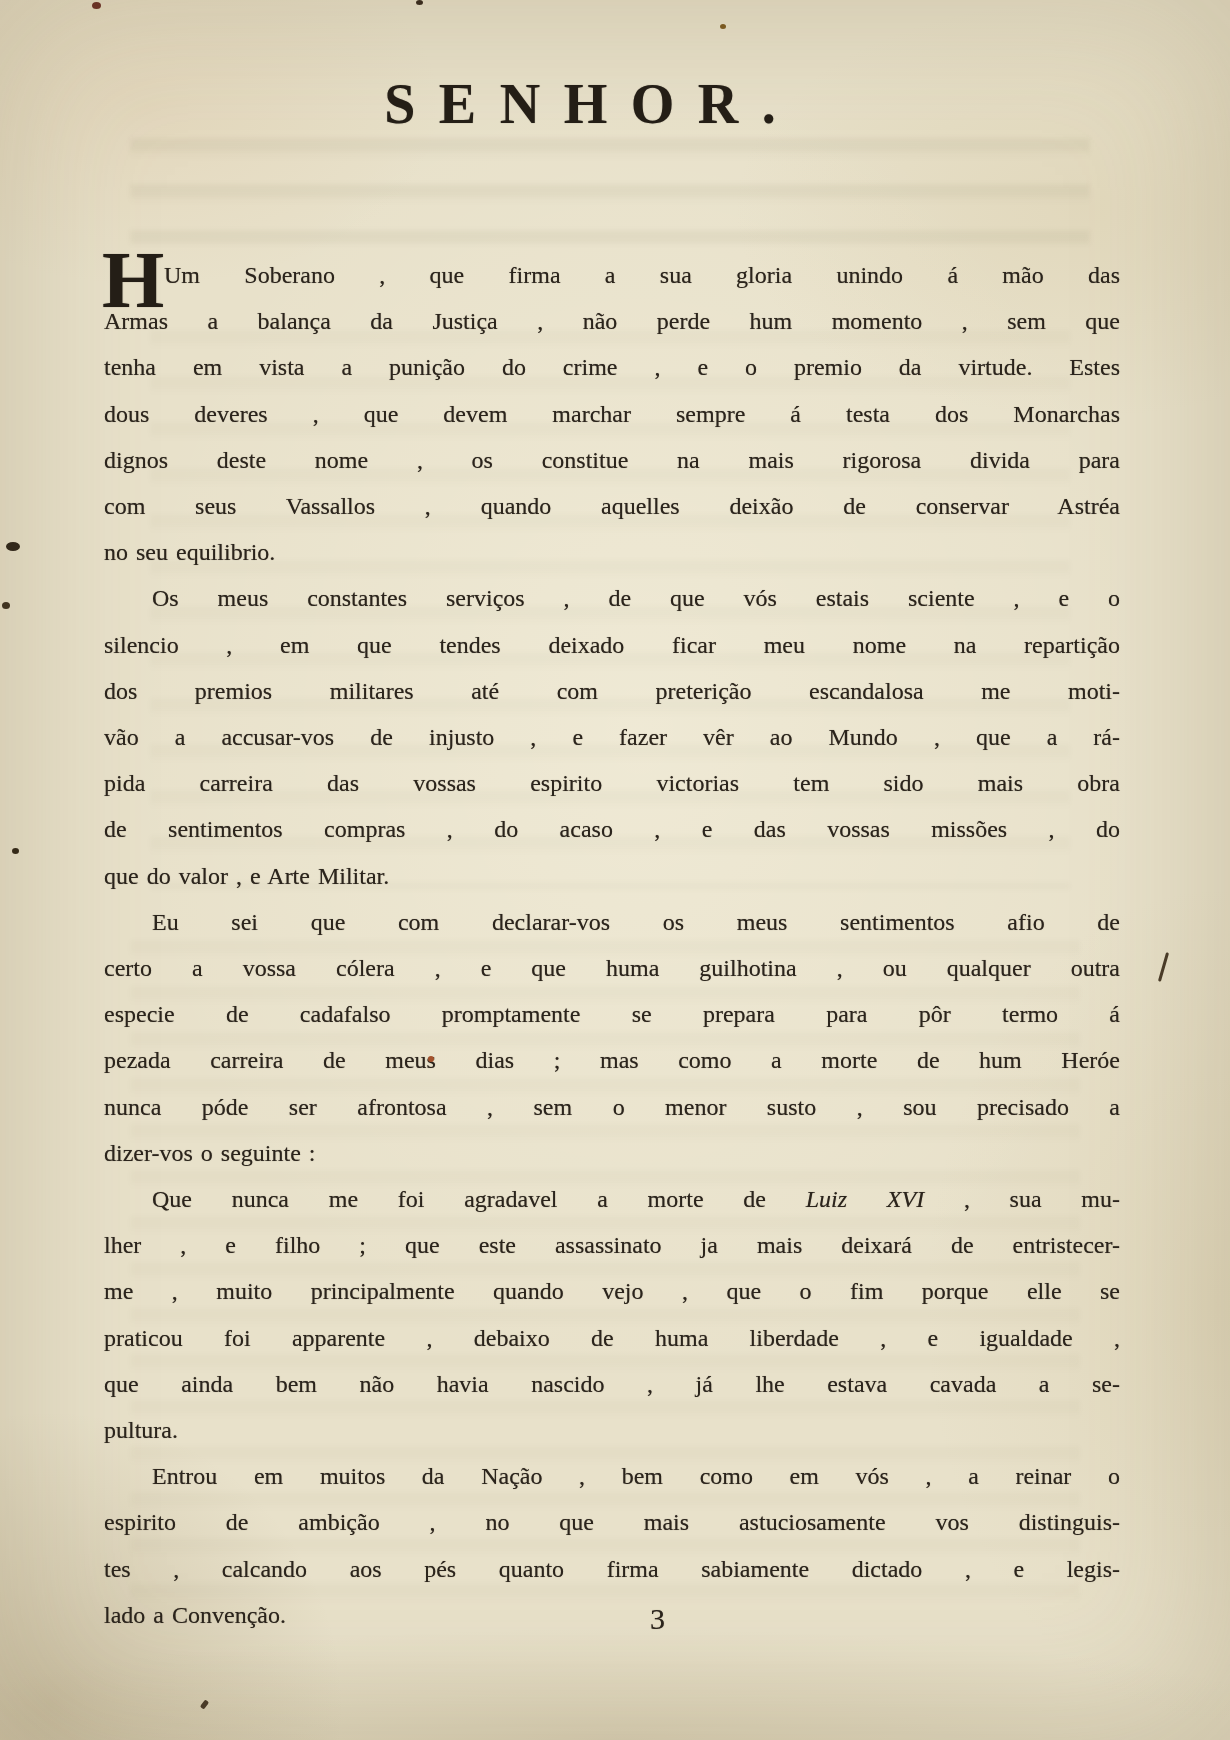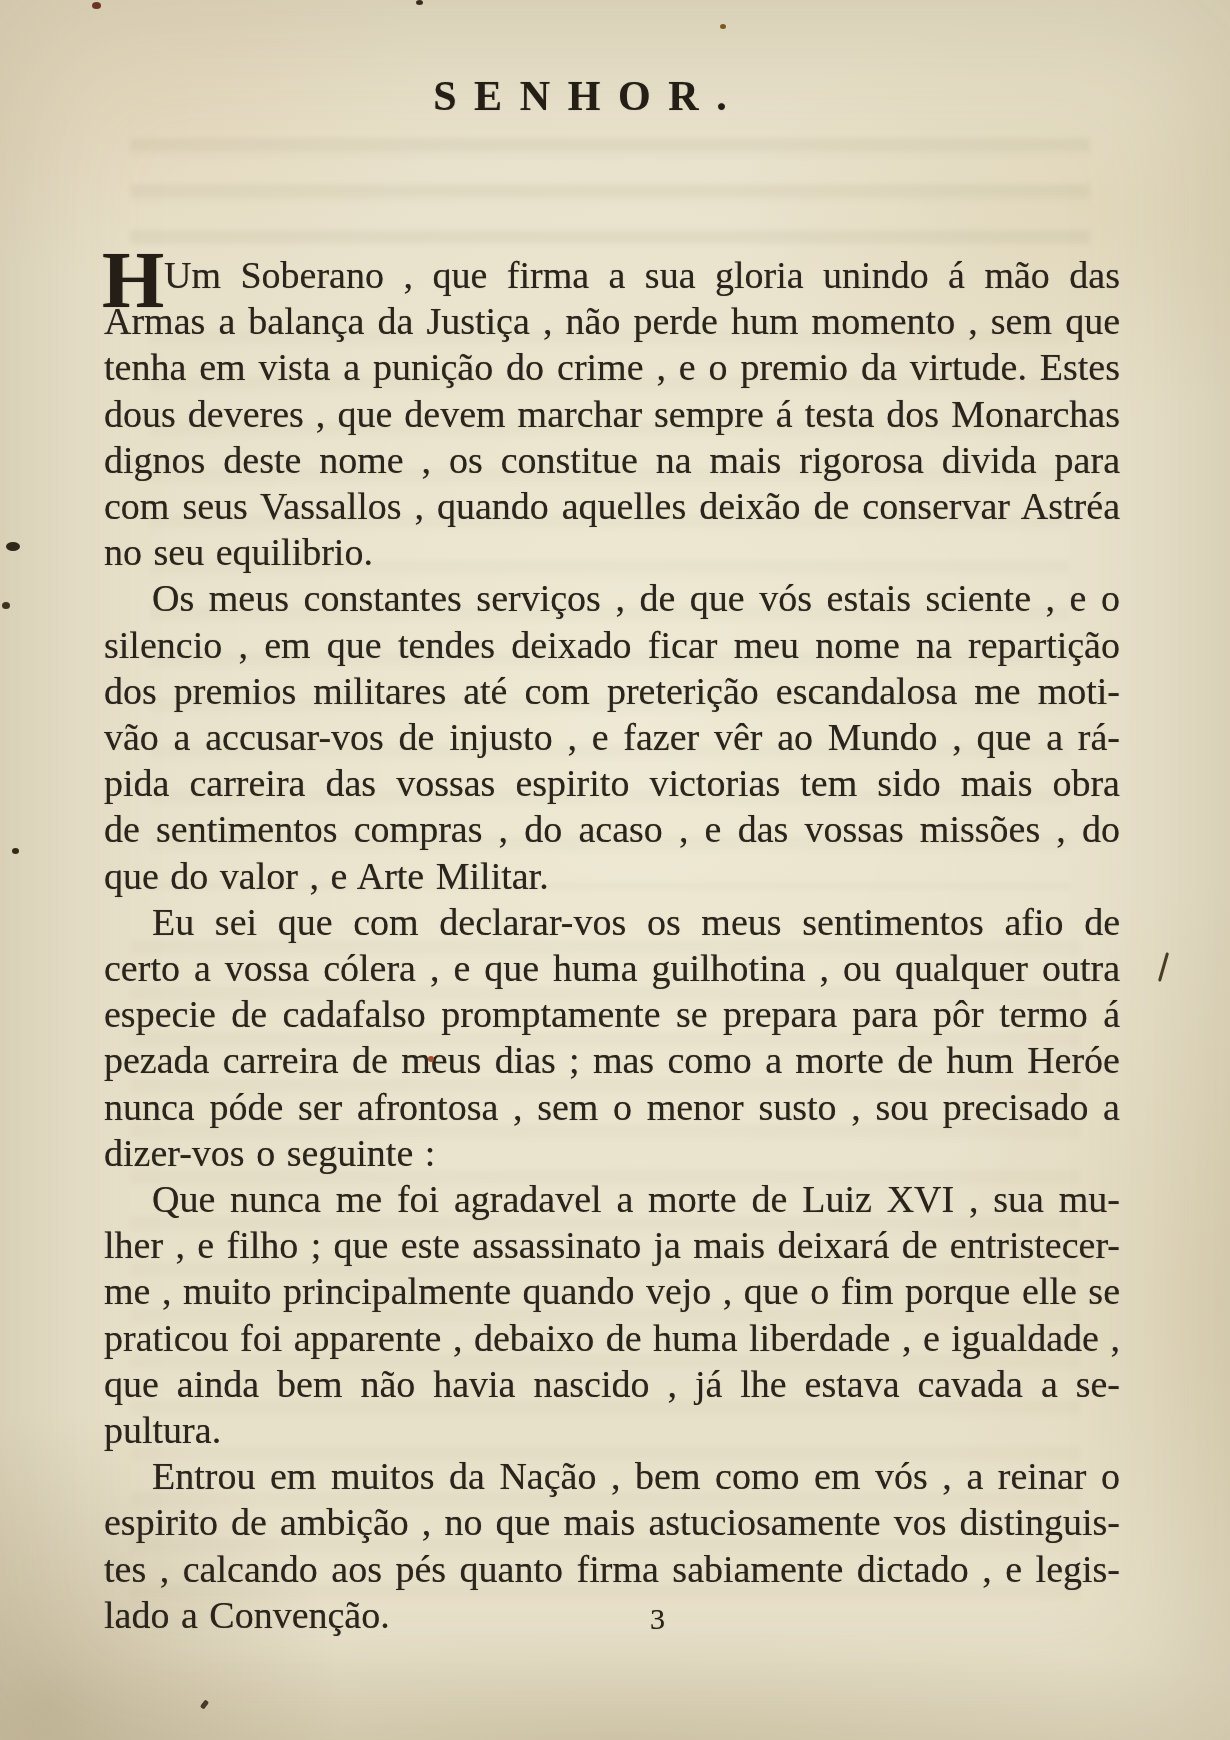--- a/index.html
+++ b/index.html
@@ -23,39 +23,39 @@
       rgba(104,98,62,0.11) 0px, rgba(104,98,62,0.11) 13px,
       rgba(104,98,62,0.03) 13px, rgba(104,98,62,0.03) 19px,
       transparent 19px, transparent 46px);
     filter:blur(2.6px);
   }
   .bleed.b1{left:130px; top:138px; width:960px; height:108px; opacity:.62;}
   .bleed.b2{left:150px; top:330px; width:920px; height:560px; opacity:.30;}
   .bleed.b3{left:130px; top:940px; width:950px; height:680px; opacity:.30;}
   .heading{
     position:absolute; left:60px; top:72px; width:1040px; margin:0;
-    text-align:center; font-size:42px; font-weight:bold;
+    text-align:center; font-size:56px; font-weight:bold;
     letter-spacing:0.42em; text-indent:0.42em;
     color:#241e16; text-shadow:0 0 1px rgba(36,30,22,0.45);
   }
   .dropcap{
     position:absolute; left:102px; top:240px;
     font-size:80px; line-height:1; font-weight:bold; color:#241e16;
     text-shadow:0 0 1px rgba(36,30,22,0.5);
   }
   .body-text{
     position:absolute; left:104px; top:252px; width:1016px;
-    font-size:38px; line-height:46.2px; word-spacing:2px;
+    font-size:24px; line-height:46.2px; word-spacing:2px;
     text-shadow:0 0 0.8px rgba(43,36,28,0.55);
   }
   .line{text-align:justify; text-align-last:justify;}
   .line.last{text-align-last:left;}
   .line.cap1{padding-left:60px;}
   .line.ind{padding-left:48px;}
-  .it{}
+  .it{font-style:italic;}
   .pagenum{
     position:absolute; left:650px; top:1602px; font-size:30px; color:#2b241c;
     text-shadow:0 0 0.8px rgba(43,36,28,0.55);
   }
   .speck{position:absolute; border-radius:50%; pointer-events:none;}
   .sp1{left:92px;  top:2px;    width:9px;  height:7px; background:#6a3326; filter:blur(.4px);}
   .sp2{left:416px; top:0px;    width:7px;  height:5px; background:#3a2c1d;}
   .sp3{left:720px; top:24px;   width:6px;  height:5px; background:#7a5a22; filter:blur(.3px);}
   .sp4{left:6px;   top:542px;  width:14px; height:9px; background:#32281a; filter:blur(.4px);}
   .sp5{left:2px;   top:602px;  width:8px;  height:7px; background:#403320;}

